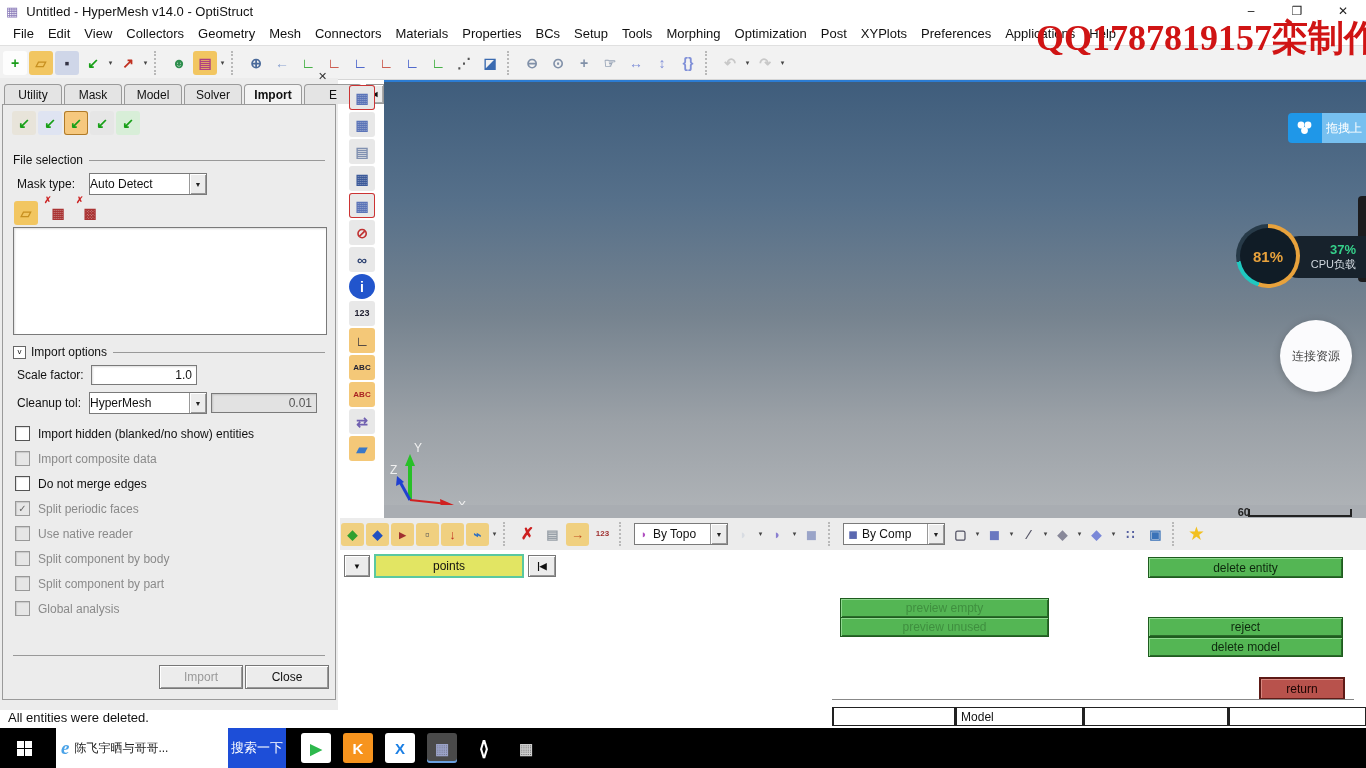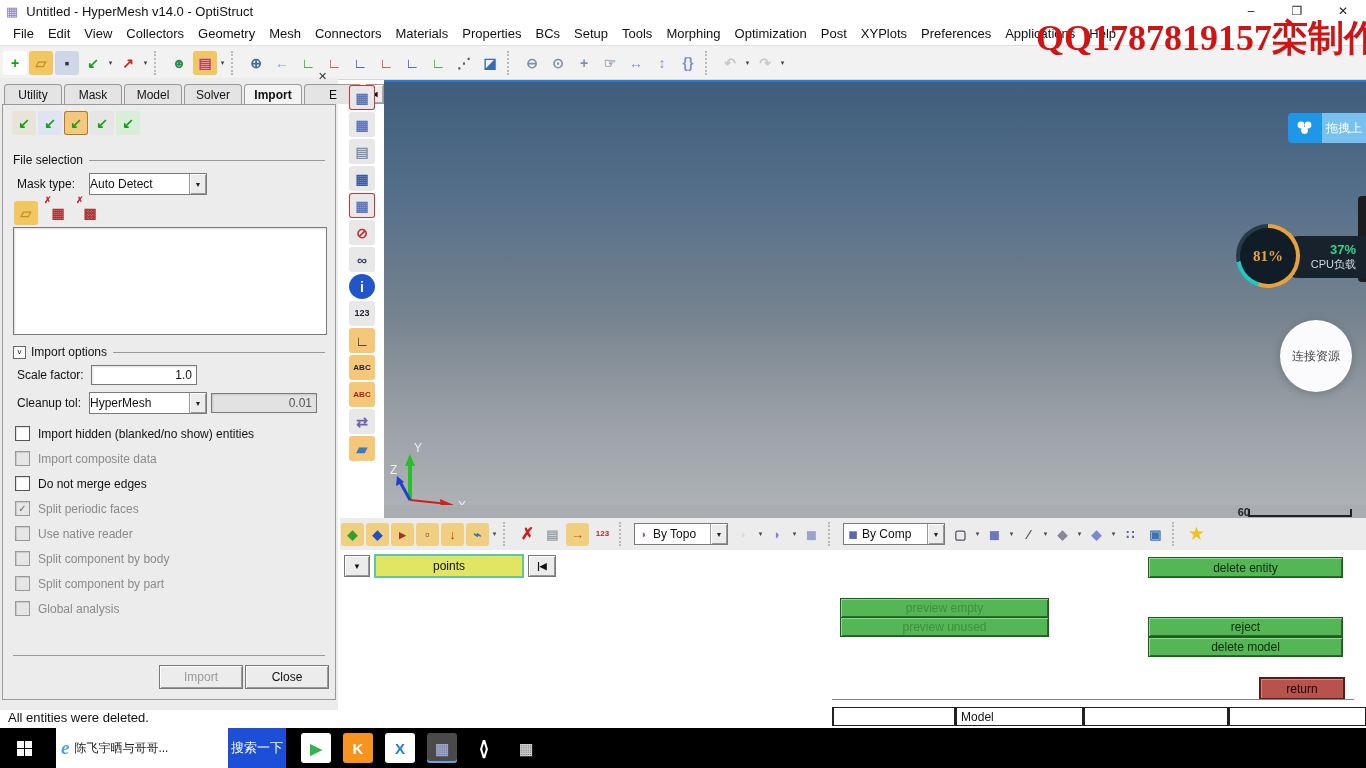--- a/index.html
+++ b/index.html
@@ -73,21 +73,21 @@
   
   #watermark{position:absolute;left:1036px;top:14px;z-index:60;font-family:"Liberation Serif",serif;font-weight:bold;font-size:36px;color:#d01414;white-space:nowrap;}
   #netdisk-badge{position:absolute;left:1288px;top:113px;height:30px;display:flex;z-index:50;}
   #netdisk-badge .nbicon{width:34px;height:30px;background:#1f97e8;border-radius:4px 0 0 4px;display:flex;align-items:center;justify-content:center;}
   #netdisk-badge .nblabel{width:44px;height:30px;background:#77c0f0;color:#fff;font-size:12px;display:flex;align-items:center;justify-content:center;overflow:hidden;white-space:nowrap;}
   #cpu-pill{position:absolute;left:1278px;top:236px;width:88px;height:42px;background:#17222c;border-radius:21px 0 0 21px;z-index:50;display:flex;flex-direction:column;align-items:flex-end;justify-content:center;padding-right:10px;box-sizing:border-box;}
   #cpu-pill .pct{color:#35d08a;font-size:13px;font-weight:bold;}
   #cpu-pill .lbl{color:#cfd6dd;font-size:11px;}
   #cpu-circle{position:absolute;left:1236px;top:224px;width:64px;height:64px;border-radius:50%;z-index:51;
     background:conic-gradient(#e8a23c 0 55%,#20c8c0 55% 72%,#273a48 72% 100%);display:flex;align-items:center;justify-content:center;}
-  #cpu-circle .inner{width:56px;height:56px;border-radius:50%;background:#101c26;display:flex;align-items:center;justify-content:center;color:#e8a23c;font-size:15px;font-weight:bold;font-family:Liberation Serif, serif;}
+  #cpu-circle .inner{width:56px;height:56px;border-radius:50%;background:#101c26;display:flex;align-items:center;justify-content:center;color:#e8a23c;font-size:15px;font-weight:bold;}
   #connect-circle{position:absolute;left:1280px;top:320px;width:72px;height:72px;border-radius:50%;background:#fbfbfd;box-shadow:0 2px 8px #0003;z-index:50;display:flex;align-items:center;justify-content:center;font-size:12px;color:#444;}
   #edge-sliver{position:absolute;left:1358px;top:196px;width:8px;height:86px;background:#1c1c1e;border-radius:4px 0 0 4px;z-index:49;}
   
   #taskbar{position:absolute;left:0;top:728px;width:1366px;height:40px;background:#000;display:flex;align-items:center;z-index:40;}
   #start-btn{width:48px;height:40px;display:flex;align-items:center;justify-content:center;}
   .winlogo{width:15px;height:15px;background:
     linear-gradient(#fff,#fff) 0 0/7px 7px no-repeat,
     linear-gradient(#fff,#fff) 8px 0/7px 7px no-repeat,
     linear-gradient(#fff,#fff) 0 8px/7px 7px no-repeat,
     linear-gradient(#fff,#fff) 8px 8px/7px 7px no-repeat;}

